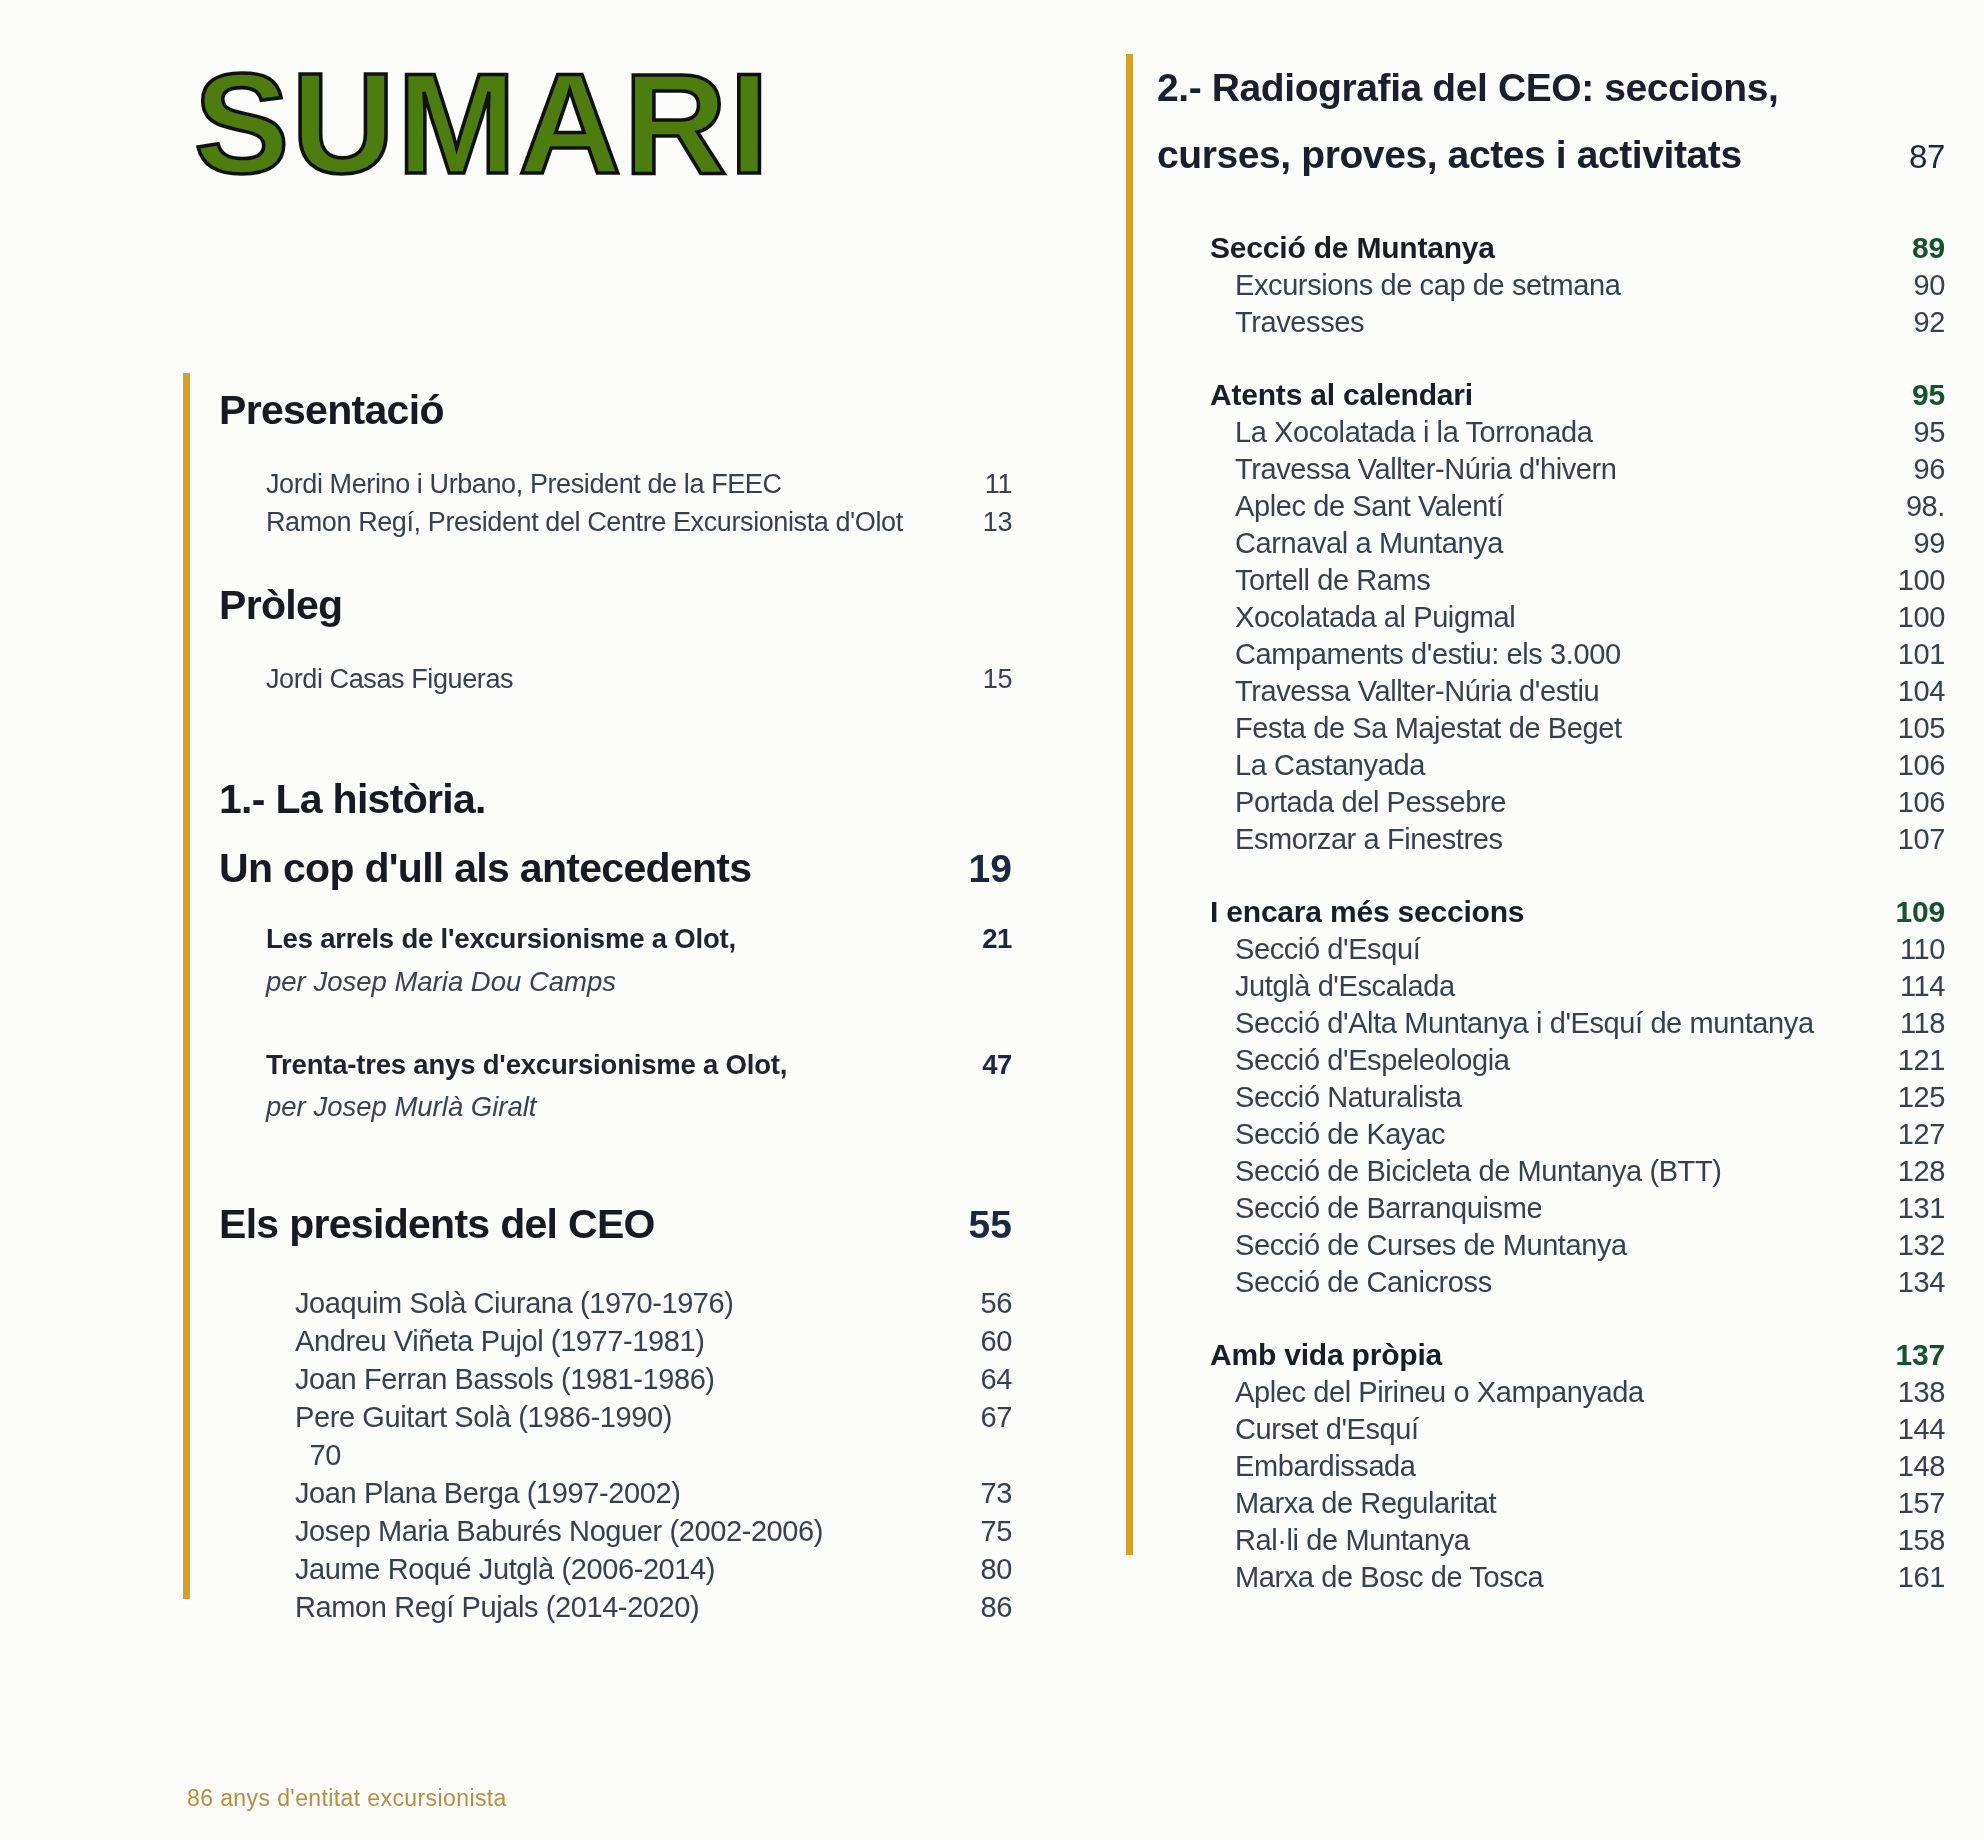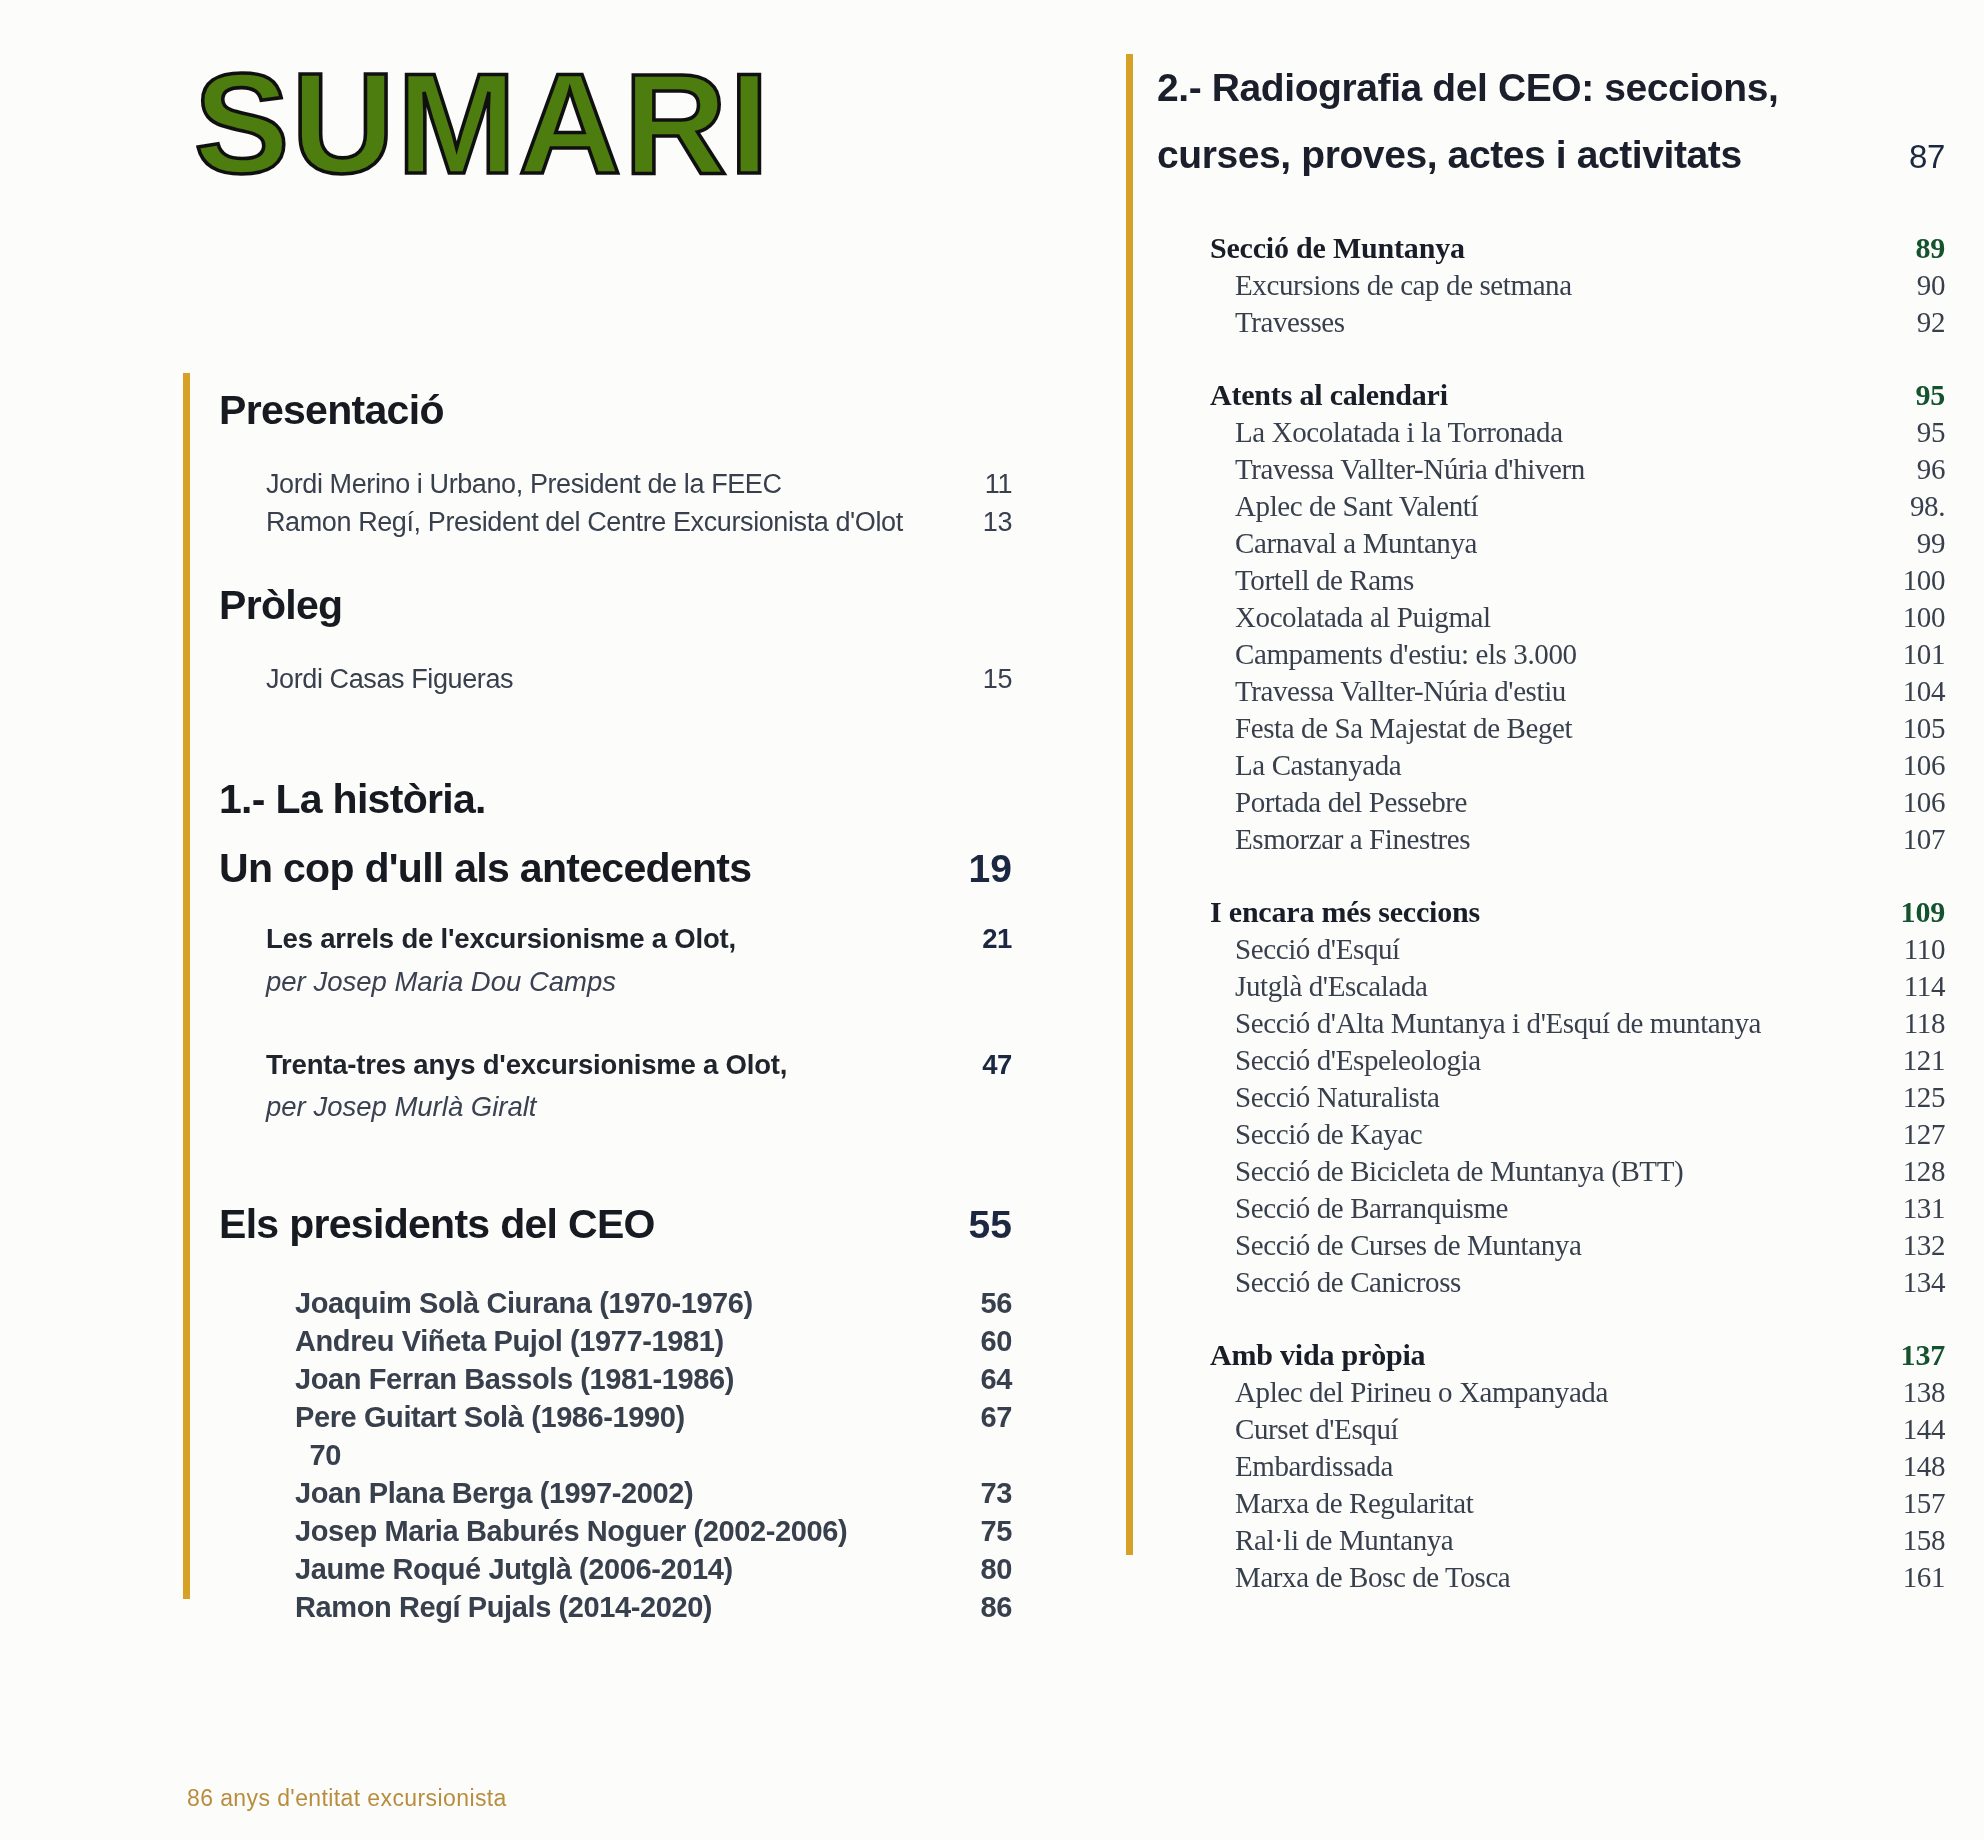--- a/index.html
+++ b/index.html
@@ -49,28 +49,28 @@
   .entries{padding-left:47px;}
   .entry{font-size:27px;color:var(--body);line-height:38px;letter-spacing:-0.4px;}
   .entry .pg{font-size:27px;color:var(--body);}
   .entry.bold .lbl{font-weight:700;color:#20242c;letter-spacing:-0.2px;font-size:27.5px;}
   .entry.bold .pg{font-weight:700;color:var(--navy);font-size:27.5px;}
   .byline{font-size:27.5px;font-style:italic;color:#3a4150;line-height:38px;margin-top:4.3px;}
   .gap-entry{margin-top:17.4px;}
   .gap-entry2{margin-top:45px;}
 
   .pres-list{padding-left:76px;}
-  .pres-list .entry{font-size:29px;line-height:38px;font-weight:bold;}
+  .pres-list .entry{font-size:29px;line-height:38px;}
   .pres-list .entry .pg{font-size:29px;}
 
   
   .r-head{font-size:39px;font-weight:700;color:#1b1f2b;letter-spacing:-0.4px;line-height:67px;}
   .r-head .pg{font-size:33px;font-weight:400;color:var(--navy);}
   #radiografia{margin-bottom:39px;}
-  .group{margin-top:35px;font-family:Liberation Serif, serif;}
+  .group{margin-top:35px;}
   .group:first-of-type{margin-top:0;}
   .g-head{padding-left:53px;font-size:30px;font-weight:700;color:#191d27;line-height:38px;letter-spacing:-0.2px;}
   .g-head .pg{font-size:30px;font-weight:700;color:#14532d;}
   .g-items{padding-left:78px;}
   .g-items .entry{font-size:29px;line-height:37px;color:var(--body);}
   .g-items .entry .pg{font-size:29px;}
 
   .footer{
     position:absolute;left:187px;top:1785px;
     font-size:23px;color:var(--footer-gold);letter-spacing:0.4px;

